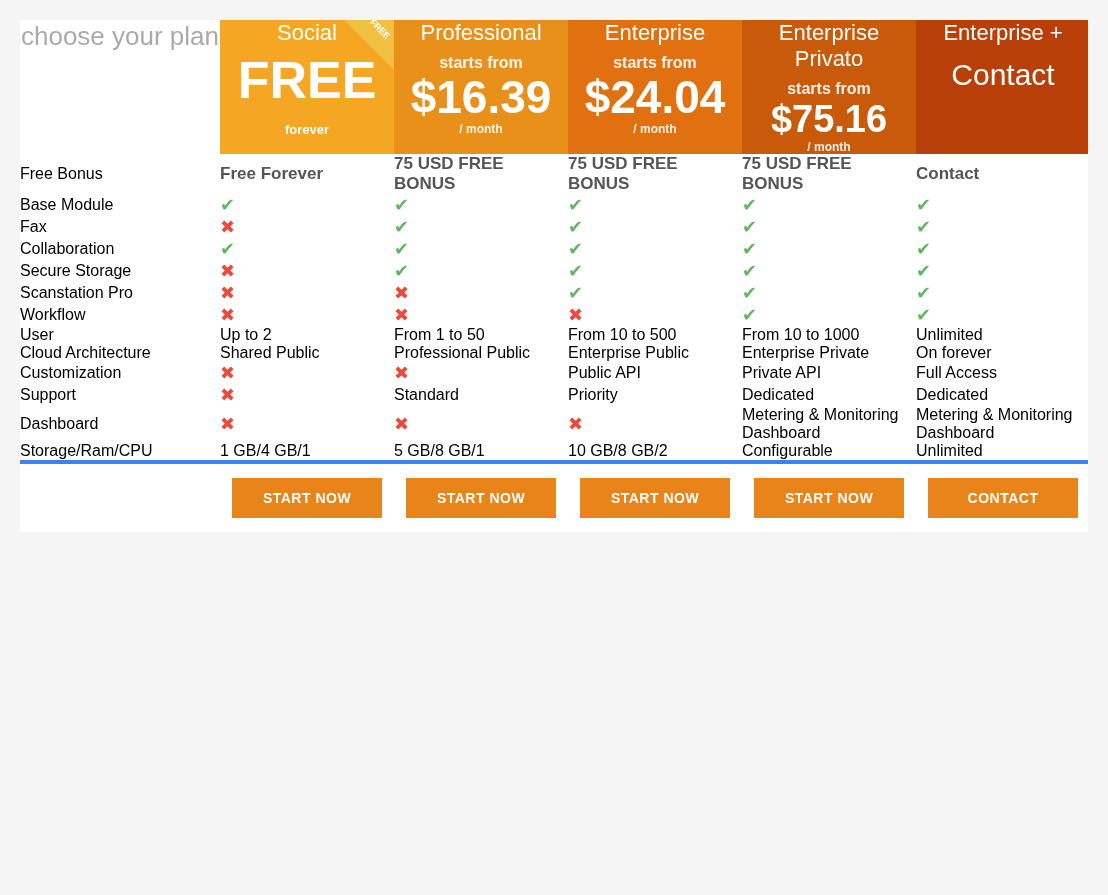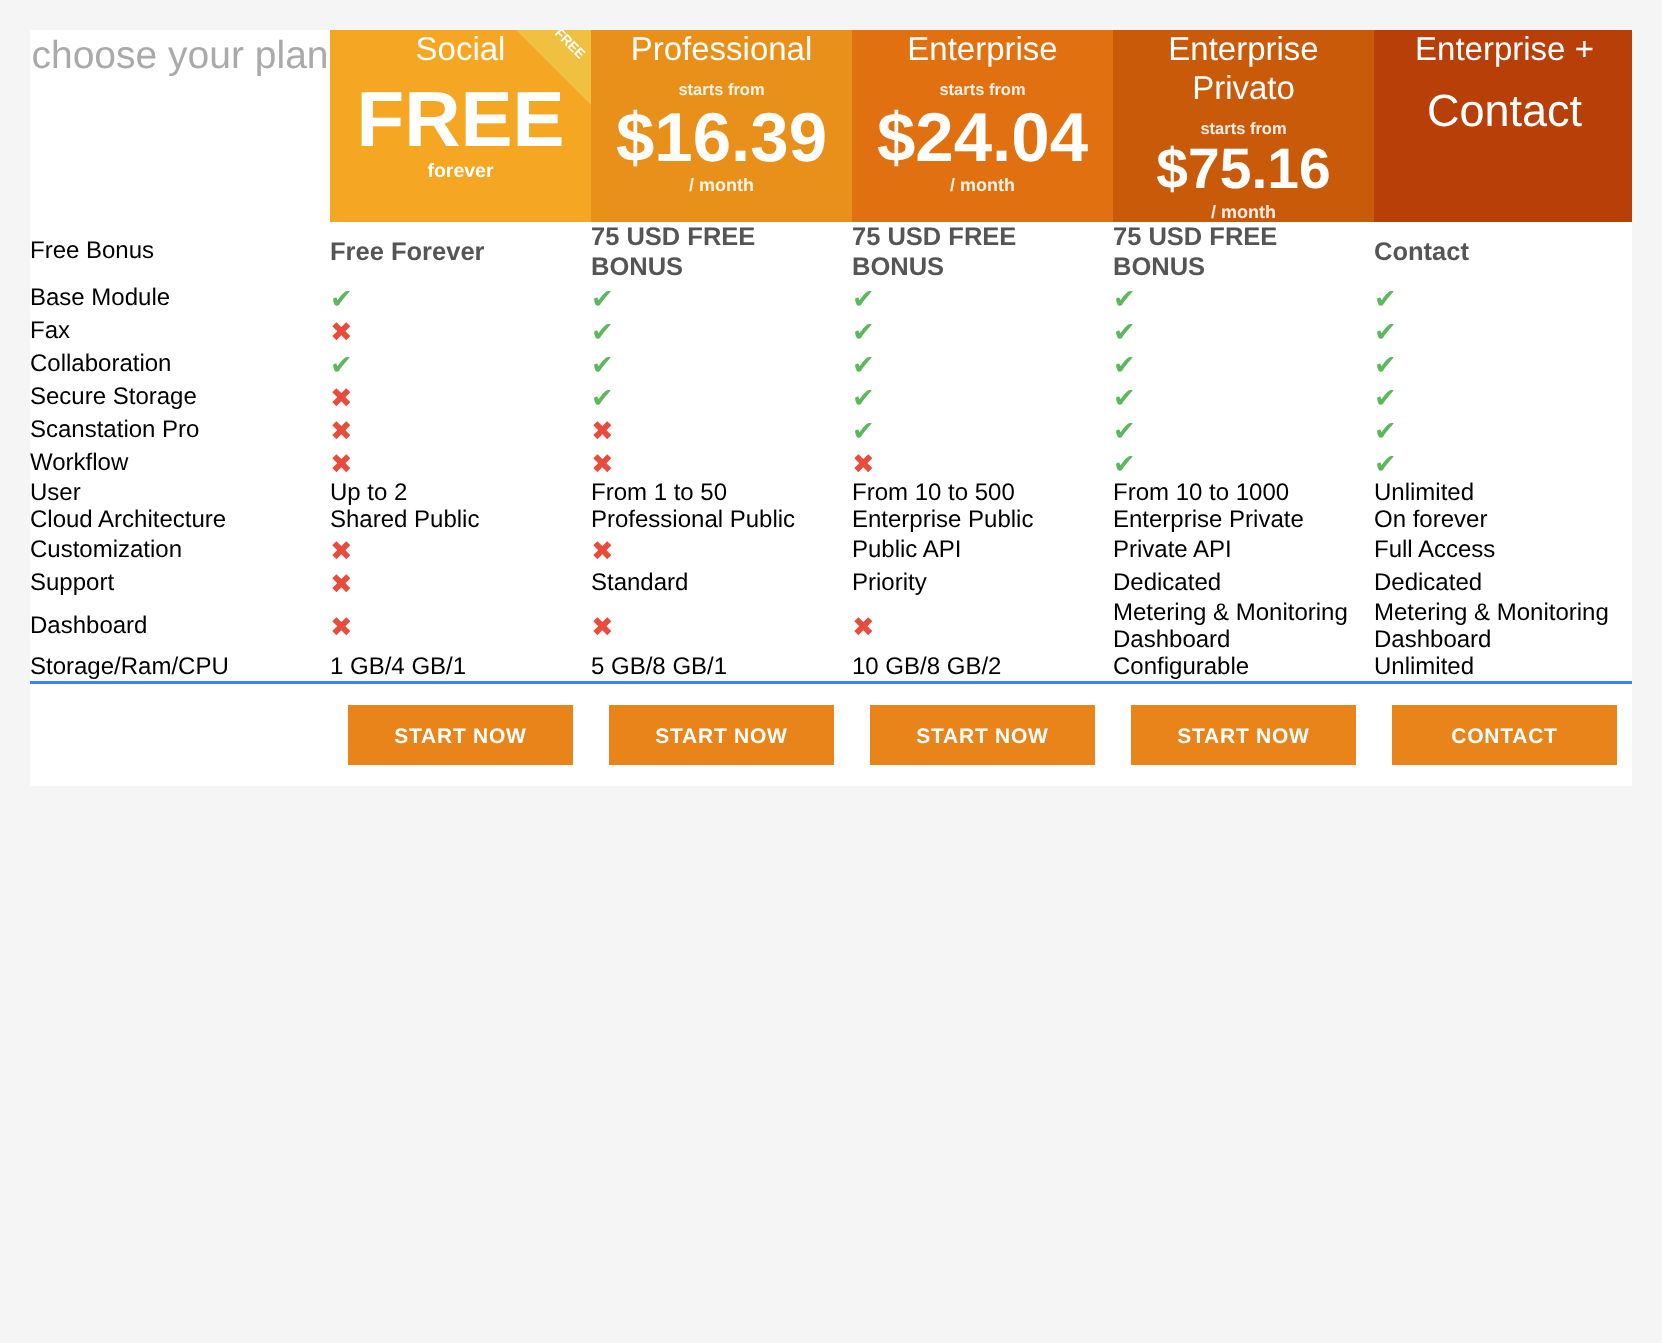--- a/index.html
+++ b/index.html
@@ -55,24 +55,24 @@
       font-weight: 400;
       margin-bottom: 8px;
     }
     .plan-price-free {
       font-size: 52px;
       font-weight: 700;
       line-height: 1;
     }
     .plan-forever {
       font-size: 13px;
-      margin-top: 0;
+      margin-top: 16px;
     }
     .plan-starts-from {
-      font-size: 11px;
+      font-size: 16px;
       opacity: 0.9;
       margin-bottom: 2px;
       text-align: center;
     }
     .plan-price {
       font-size: 46px;
       font-weight: 700;
       line-height: 1;
     }
     .plan-per-month {
@@ -118,21 +118,21 @@
       font-weight: 700;
       font-size: 17px;
       color: #555;
     }
 
     
     .btn-row td {
       padding: 14px 12px;
       text-align: center;
       background: #fff;
-      border-top: 2px solid #3b82f6;
+      border-top: 4px solid #3b82f6;
     }
     .btn-row td.feature-label {
       background: #fff;
     }
     .btn-start {
       background: #e8841a;
       color: #fff;
       border: none;
       padding: 12px 24px;
       font-size: 14px;

